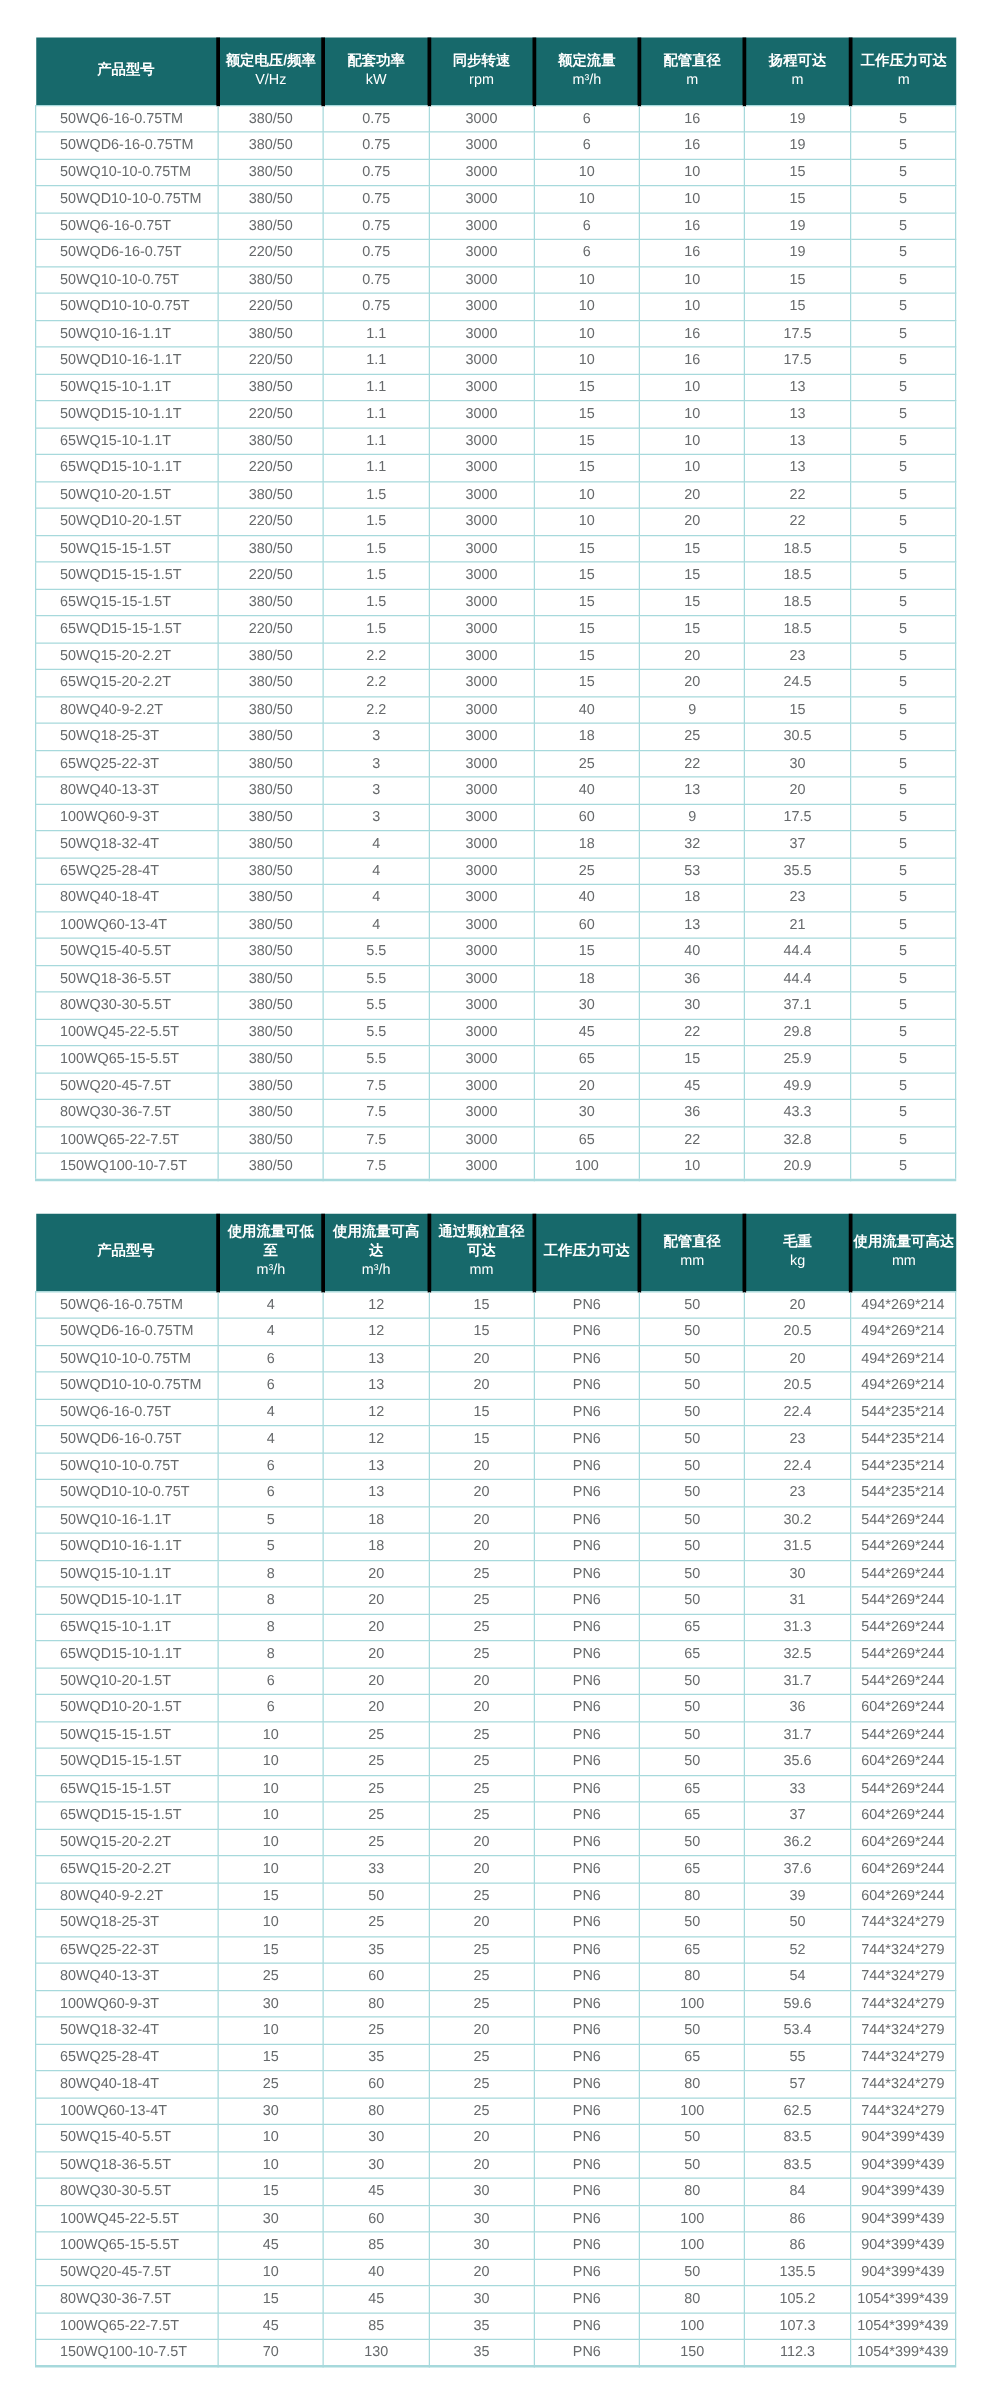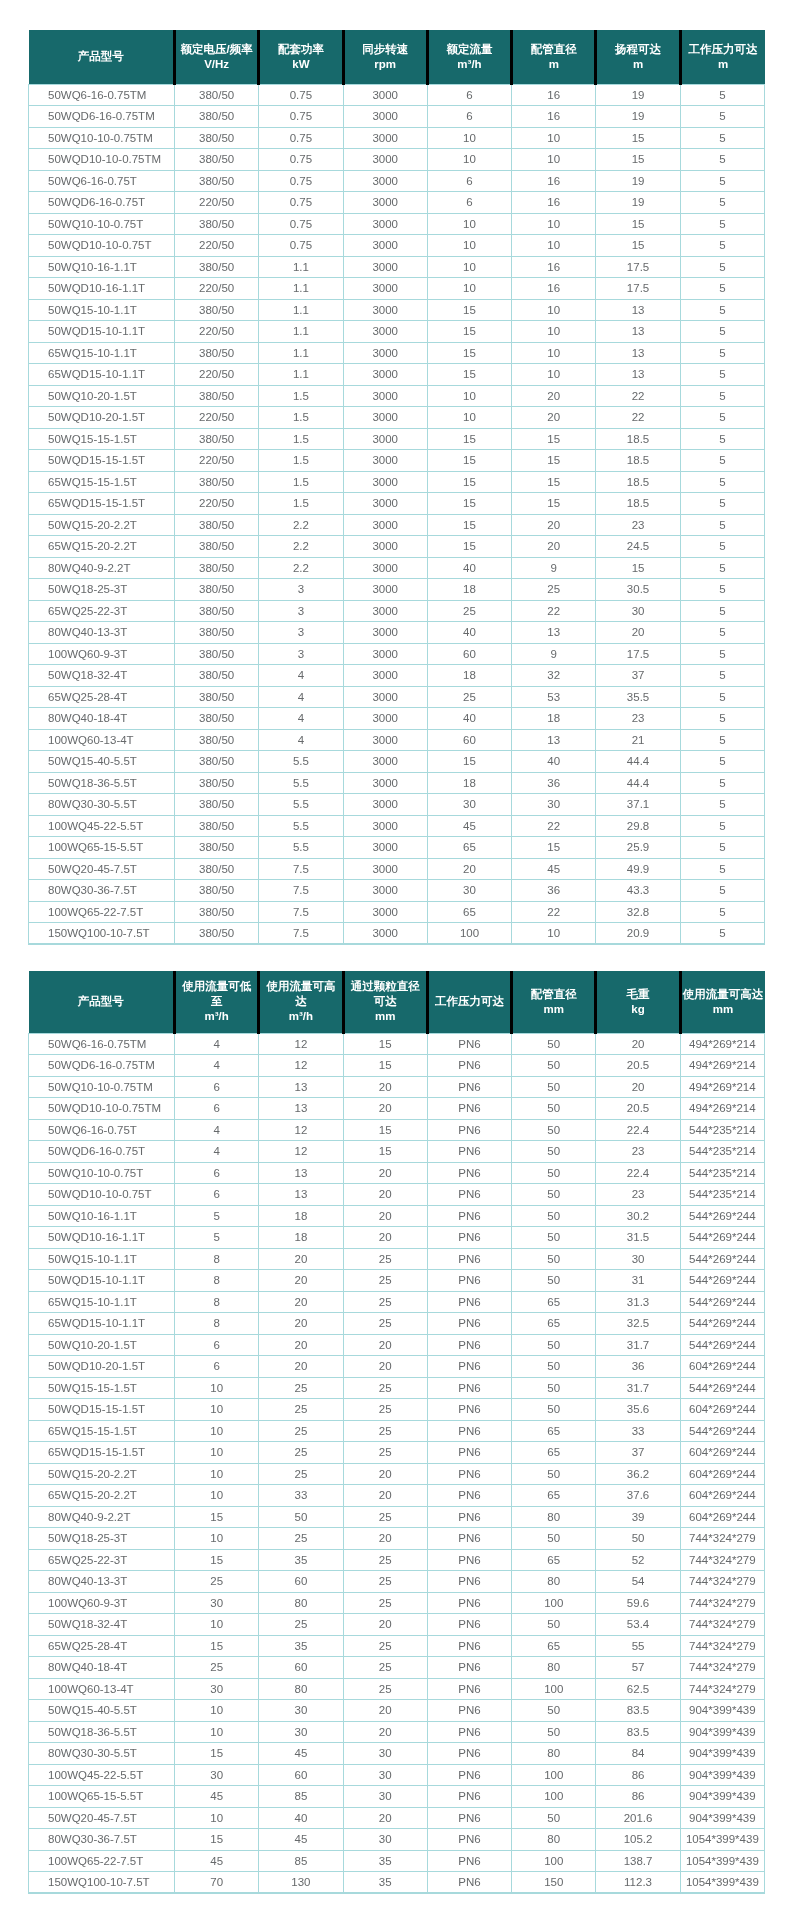--- a/index.html
+++ b/index.html
@@ -51,21 +51,21 @@
     height: 21.5px;
     padding: 0 2px;
     white-space: nowrap;
     overflow: hidden;
     background: #ffffff;
   }
   .spec-table td:first-child {
     text-align: left;
     padding-left: 19px;
   }
-  .h-unit { font-weight: bold; }
+  .h-unit { font-weight: normal; }
 </style>
 </head>
 <body>
 
 <div class="page">
   <table class="spec-table t1">
     <thead>
         <tr>
           <th>
             <div class="h-label">产品型号</div>
@@ -902,41 +902,41 @@
           <td>86</td>
           <td>904*399*439</td>
         </tr>
         <tr>
           <td>50WQ20-45-7.5T</td>
           <td>10</td>
           <td>40</td>
           <td>20</td>
           <td>PN6</td>
           <td>50</td>
-          <td>201.6</td>
+          <td>135.5</td>
           <td>904*399*439</td>
         </tr>
         <tr>
           <td>80WQ30-36-7.5T</td>
           <td>15</td>
           <td>45</td>
           <td>30</td>
           <td>PN6</td>
           <td>80</td>
           <td>105.2</td>
           <td>1054*399*439</td>
         </tr>
         <tr>
           <td>100WQ65-22-7.5T</td>
           <td>45</td>
           <td>85</td>
           <td>35</td>
           <td>PN6</td>
           <td>100</td>
-          <td>138.7</td>
+          <td>107.3</td>
           <td>1054*399*439</td>
         </tr>
         <tr>
           <td>150WQ100-10-7.5T</td>
           <td>70</td>
           <td>130</td>
           <td>35</td>
           <td>PN6</td>
           <td>150</td>
           <td>112.3</td>

